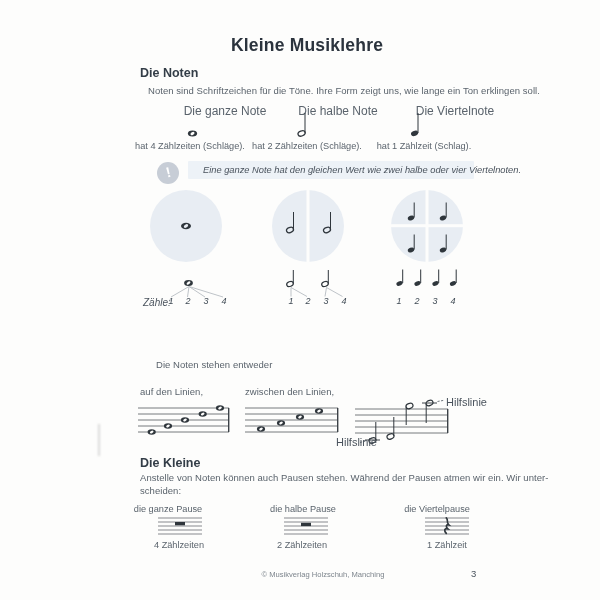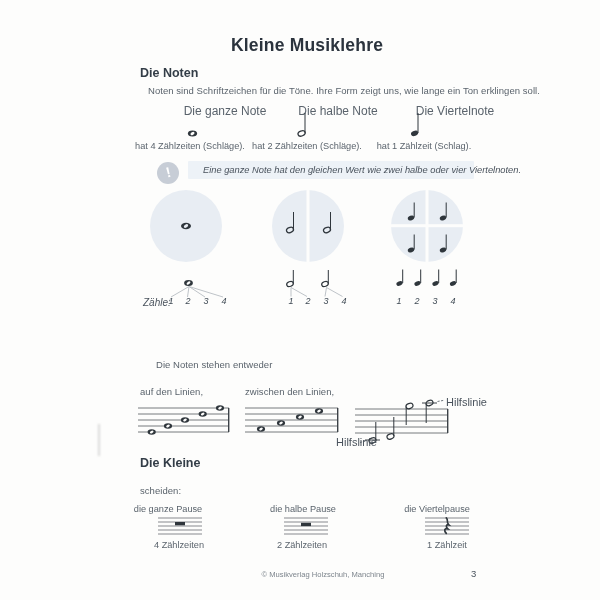--- a/index.html
+++ b/index.html
@@ -234,20 +234,21 @@
       <ellipse cx="76.5" cy="11" rx="3.6" ry="2.5" fill="none" stroke="#2f363c" stroke-width="1.2" transform="rotate(-21 76.5 11)"></ellipse>
 
       <line x1="7" y1="50.5" x2="13" y2="48.8" stroke="#4a535d" stroke-width="0.8" stroke-dasharray="2.2,1.4"></line>
       <line x1="84.5" y1="9.5" x2="91.5" y2="8.2" stroke="#4a535d" stroke-width="0.8" stroke-dasharray="2.2,1.4"></line>
     </svg>
   </div>
   <div class="abs hilfs" style="left:336px;top:436px;">Hilfslinie</div>
   <div class="abs hilfs" style="left:446px;top:396px;">Hilfslinie</div>
 
   <div class="abs h2" style="left:140px;top:456px;">Die Kleine</div>
+  <div class="abs body" style="left:140px;top:472px;">Anstelle von Noten können auch Pausen stehen. Während der Pausen atmen wir ein. Wir unter-</div>
   <div class="abs body" style="left:140px;top:485px;">scheiden:</div>
 
   <div class="abs ctr pauselabel" style="left:168px;top:504px;">die ganze Pause</div>
   <div class="abs ctr pauselabel" style="left:303px;top:504px;">die halbe Pause</div>
   <div class="abs ctr pauselabel" style="left:437px;top:504px;">die Viertelpause</div>
 
   <div class="abs" style="left:157px;top:517px;">
     <svg width="46" height="20" viewBox="0 0 46 20">
       <g stroke="#53585e" stroke-width="0.7">
         <line x1="1" y1="1" x2="45" y2="1"></line>

